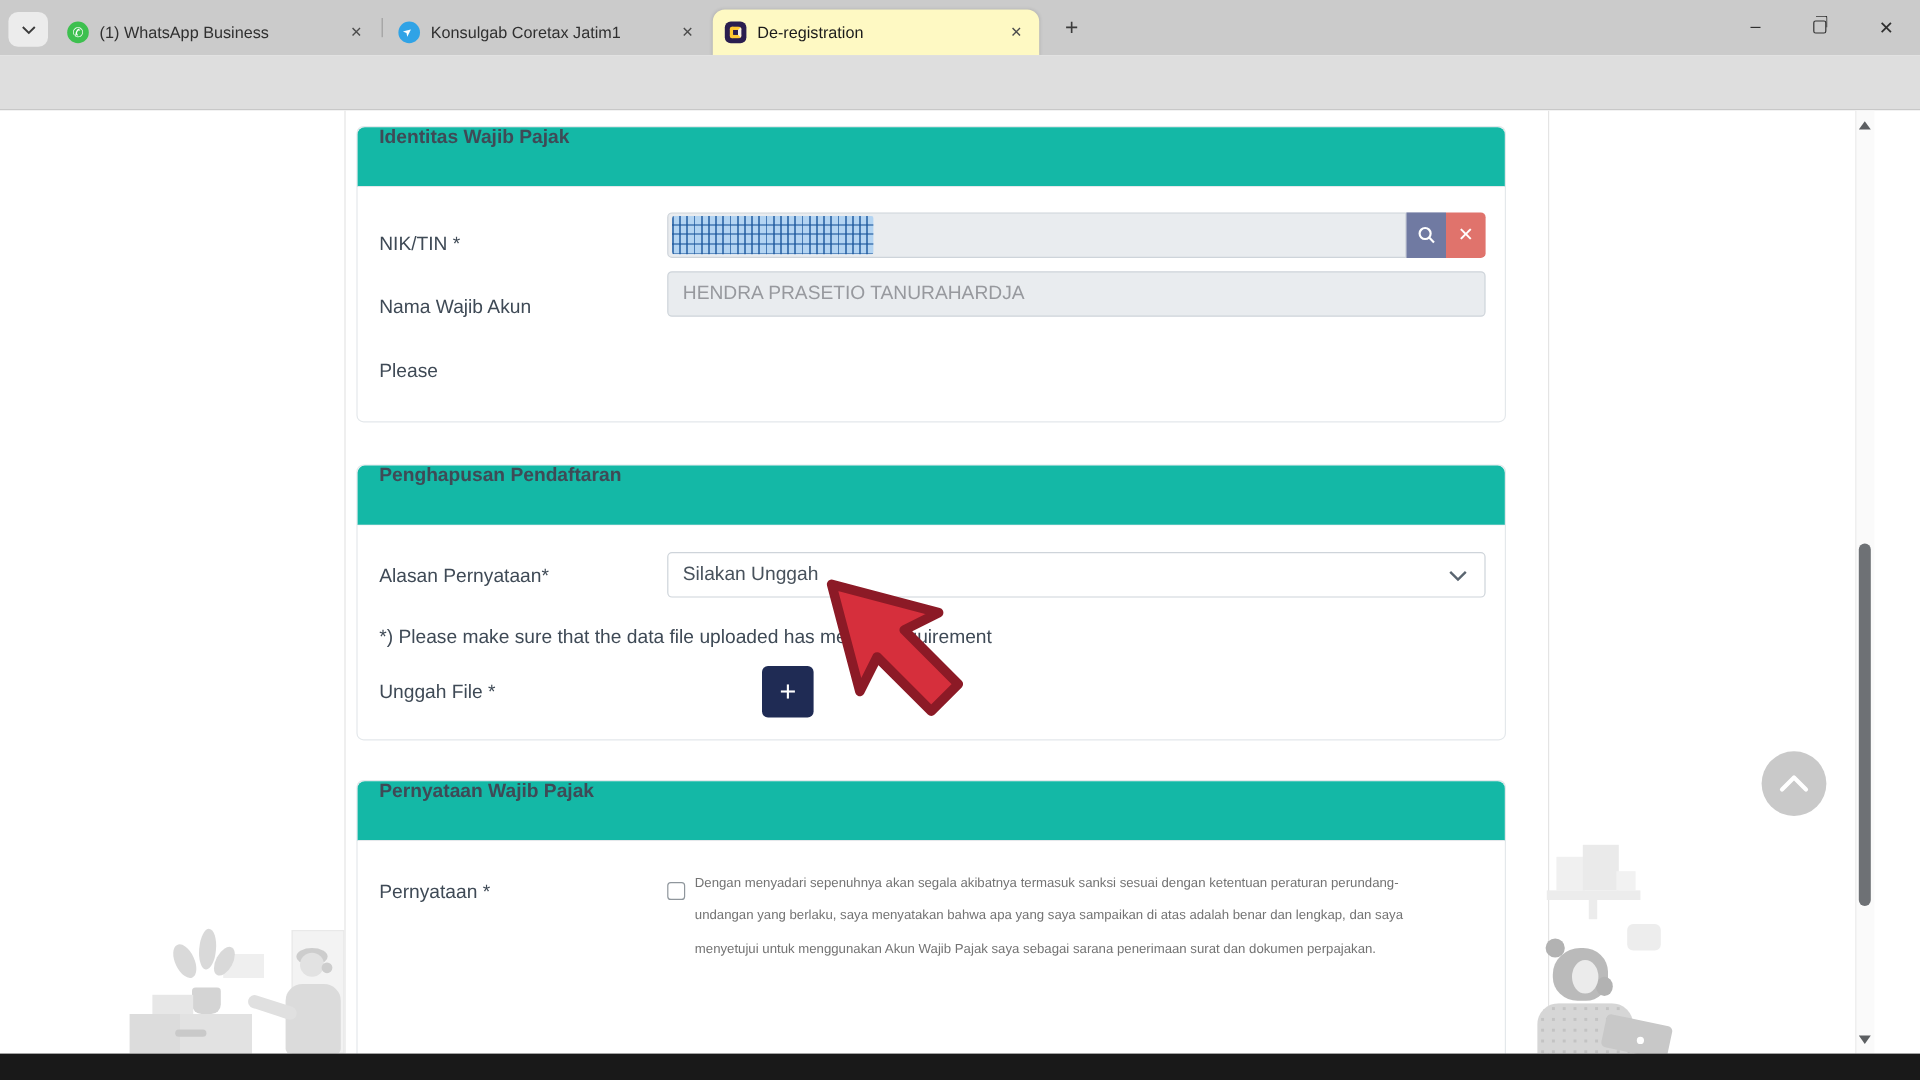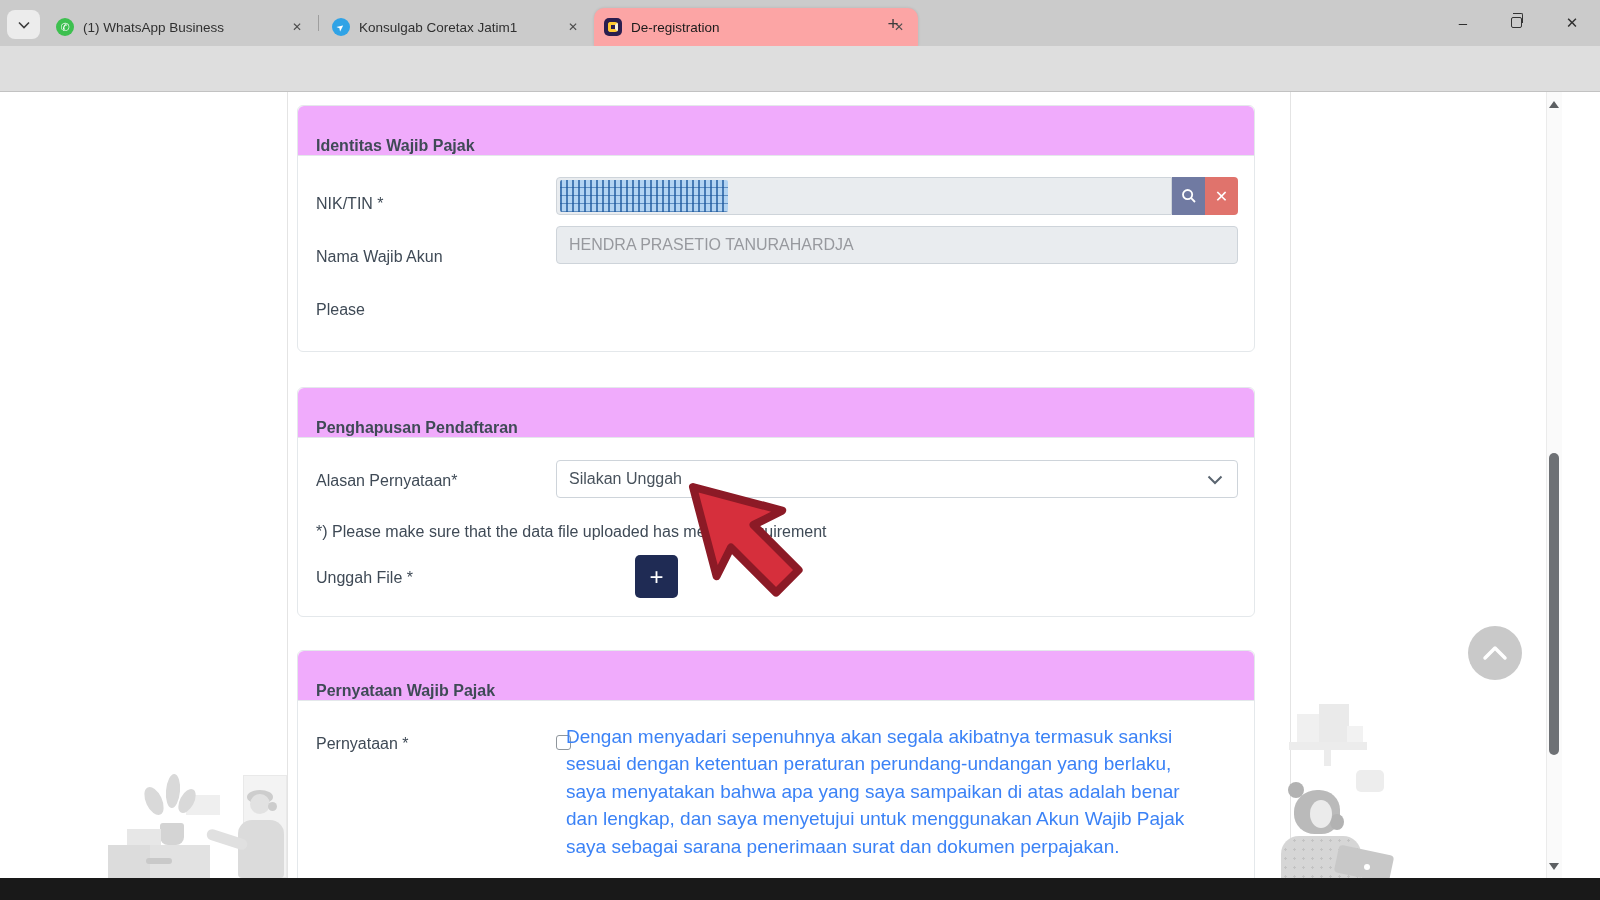--- a/index.html
+++ b/index.html
@@ -5,21 +5,21 @@
   *{margin:0;padding:0;box-sizing:border-box}
   html,body{width:1600px;height:900px;overflow:hidden}
   body{font-family:"Liberation Sans",sans-serif;background:#fff;position:relative}
 
   
   .tabstrip{position:absolute;left:0;top:0;width:1600px;height:46px;background:#cbcbcb}
   .tabsearch{position:absolute;left:7px;top:10px;width:33px;height:29px;border-radius:8px;background:#ececec;display:flex;align-items:center;justify-content:center}
   .tab{position:absolute;top:8px;height:38px;display:flex;align-items:center;padding:0 10px;font-size:13.5px;color:#303030}
   .tab1{left:46px;width:270px}
   .tab2{left:322px;width:270px}
-  .tab3{left:594px;width:324px;background:#fca5a5;border-radius:10px 10px 0 0;color:#1b1b1b;box-shadow:0 0 3px rgba(0,0,0,.12)}
+  .tab3{left:594px;width:272px;background:#fef9c3;border-radius:10px 10px 0 0;color:#1b1b1b;box-shadow:0 0 3px rgba(0,0,0,.12)}
   .tab .favicon{width:18px;height:18px;margin-right:9px;flex:0 0 auto}
   .tab .title{flex:1;white-space:nowrap;overflow:hidden}
   .tab .tclose{width:18px;height:18px;font-size:12px;color:#4d4d4d;display:flex;align-items:center;justify-content:center;border-radius:4px}
   .tab-divider{position:absolute;left:318px;top:15px;width:1px;height:16px;background:#9e9e9e}
   .wa-circle{width:18px;height:18px;border-radius:50%;background:#3dc04f;display:flex;align-items:center;justify-content:center;color:#fff;font-size:11px;font-family:"DejaVu Sans",sans-serif}
   .tg-circle{width:18px;height:18px;border-radius:50%;background:#30a3e6;display:flex;align-items:center;justify-content:center;color:#fff;font-size:9px;font-family:"DejaVu Sans",sans-serif}
   .tg-circle span{transform:rotate(-38deg) translateX(-.5px)}
   .ct-fav{width:18px;height:18px;border-radius:5px;background:#2a1e4f;display:flex;align-items:center;justify-content:center}
   .ct-fav i{display:block;width:10px;height:10px;border:3px solid #ffc933;border-right-color:#f4efe4;border-radius:3px}
   .newtab{position:absolute;left:880px;top:11px;width:26px;height:26px;font-size:19px;color:#3c3c3c;display:flex;align-items:center;justify-content:center}
@@ -38,37 +38,37 @@
   .tb-divider{position:absolute;left:1374px;top:58px;width:1px;height:20px;background:#b5b5b5}
   .calc-circle{position:absolute;left:1420px;top:54px;width:30px;height:30px;border-radius:50%;background:#eda75f;display:flex;align-items:center;justify-content:center}
   .chat-pill{position:absolute;left:1490px;top:52px;width:88px;height:34px;background:#fff;border-radius:17px;display:flex;align-items:center;justify-content:center;gap:7px;box-shadow:0 0 2px rgba(0,0,0,.18)}
   .copilot-ic{width:20px;height:20px;border-radius:50%;background:conic-gradient(from 220deg,#4c6ef5,#15aabf,#40c057,#fab005,#fa5252,#be4bdb,#4c6ef5)}
   .chat-pill b{font-size:14.5px;color:#1f1f1f;font-weight:normal}
 
   
   .page{position:absolute;left:0;top:92px;width:1600px;height:786px;background:#fff;overflow:hidden}
   .vline{position:absolute;top:0;width:1px;height:786px;background:#e4e4e4}
   .card{position:absolute;left:297px;width:958px;background:#fff;border:1px solid #e4e8eb;border-radius:6px}
-  .card-header{height:50px;background:#f0abfc;border-bottom:1px solid #e4e8eb;border-radius:6px 6px 0 0;display:flex;align-items:flex-end;padding:0 18px}
+  .card-header{height:50px;background:#14b8a6;border-bottom:1px solid #e4e8eb;border-radius:6px 6px 0 0;display:flex;align-items:flex-start;padding:0 18px}
   .card-header b{font-size:16px;color:#3f4a56}
   .card1{top:13px;height:247px}
   .card2{top:295px;height:230px}
   .card3{top:558px;height:260px;border-radius:6px 6px 0 0}
   .flabel{position:absolute;left:18px;font-size:16px;color:#3f4a56}
   .dis-input{position:absolute;background:#e9ecef;border:1px solid #ced4da;border-radius:4px;font-size:16px;color:#97999e;line-height:36px;padding:0 12px;white-space:nowrap;overflow:hidden}
   .redact{position:absolute;left:3px;top:2px;width:168px;height:32px;border-radius:2px;background-color:#b3d4f2;background-image:repeating-linear-gradient(90deg,rgba(25,85,155,.7) 0 1.5px,transparent 1.5px 6px),repeating-linear-gradient(0deg,rgba(25,85,155,.55) 0 1.5px,transparent 1.5px 8px)}
   .sq-btn{position:absolute;top:71px;width:33px;height:38px;display:flex;align-items:center;justify-content:center;color:#fff}
   .btn-search{left:874px;background:#707aa2}
   .btn-clear{left:907px;background:#e0736c;border-radius:0 4px 4px 0;font-size:16px}
   .select{position:absolute;left:258px;top:72px;width:682px;height:38px;background:#fff;border:1px solid #ced4da;border-radius:4px;font-size:16px;color:#48525c;line-height:36px;padding:0 12px}
   .select svg{position:absolute;right:14px;top:14px}
   .note{position:absolute;left:18px;top:135px;font-size:16px;color:#3f4a56}
   .plus-btn{position:absolute;left:337px;top:167px;width:43px;height:43px;background:#1f2b54;border-radius:5px;display:flex;align-items:center;justify-content:center;color:#fff;font-size:24px}
   .checkbox{position:absolute;left:258px;top:84px;width:15px;height:15px;border:1.5px solid #8f969c;border-radius:3px;background:#fff}
-  .statement{position:absolute;left:268px;top:72px;width:620px;font-size:19px;line-height:27.4px;color:#3b82f6}
+  .statement{position:absolute;left:281px;top:72px;width:620px;font-size:11px;line-height:27.4px;color:#737373}
 
   
   .cursor-arrow{position:absolute;left:620px;top:370px;width:260px;height:260px;pointer-events:none;z-index:6}
 
   
   .scrolltop{position:absolute;left:1468px;top:534px;width:54px;height:54px;border-radius:50%;background:#c9c9c9;display:flex;align-items:center;justify-content:center}
   .sb-track{position:absolute;left:1546px;top:0;width:16px;height:786px;background:#fafafa;border-left:1px solid #ebebeb}
   .sb-up{position:absolute;left:1549px;top:9px;width:0;height:0;border-left:5px solid transparent;border-right:5px solid transparent;border-bottom:7px solid #5c5f62}
   .sb-down{position:absolute;left:1549px;top:771px;width:0;height:0;border-left:5px solid transparent;border-right:5px solid transparent;border-top:7px solid #5c5f62}
   .sb-thumb{position:absolute;left:1549px;top:361px;width:10px;height:302px;border-radius:5px;background:#6e7175}

